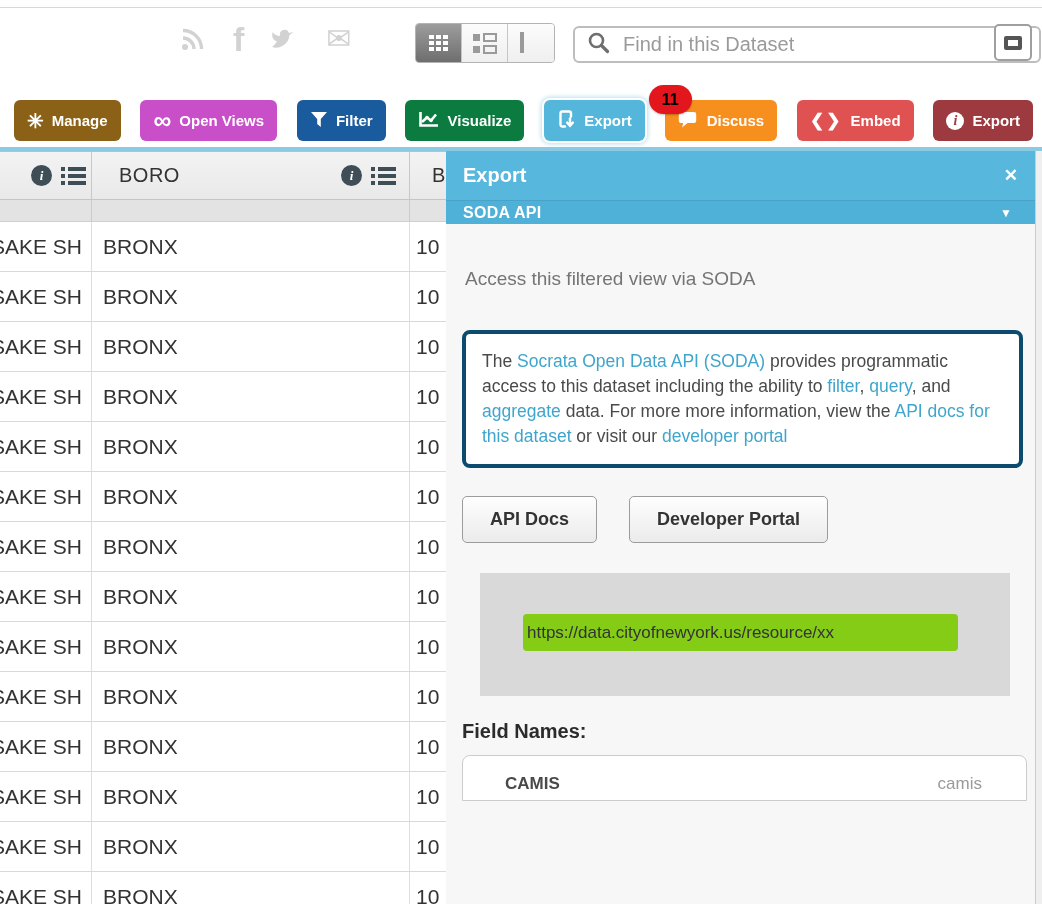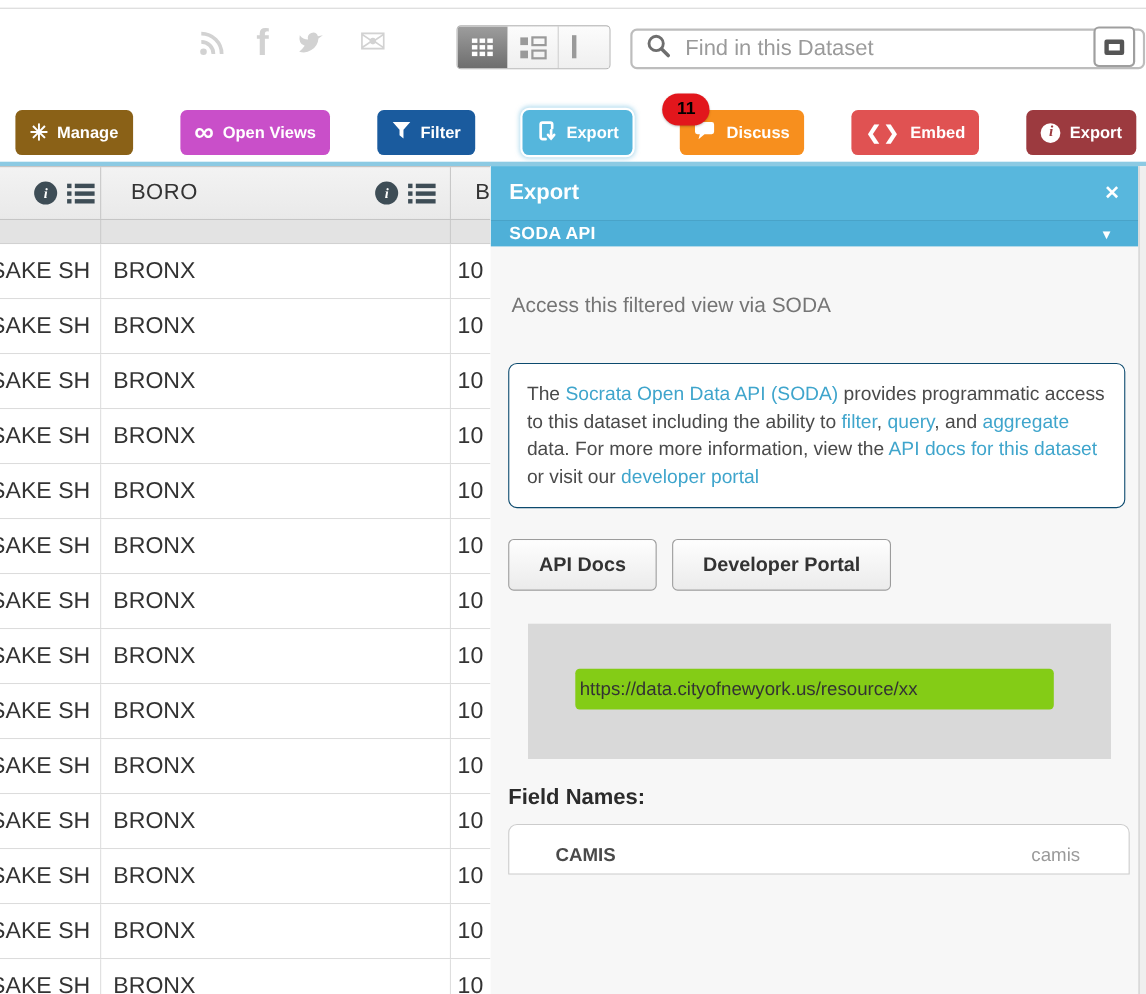--- a/index.html
+++ b/index.html
@@ -108,25 +108,25 @@
   .panel-hdr { height:49px; background:#58b7dd; display:flex; align-items:center; padding:0 17px; }
   .panel-title { color:#fff; font-size:20px; font-weight:bold; }
   .close-x { margin-left:auto; color:#fff; font-size:17px; font-weight:bold; cursor:pointer; }
   .soda-bar { height:24px; background:#4fb0d8; border-top:1px solid rgba(0,0,0,.07); display:flex; align-items:center; padding:0 17px; cursor:pointer; }
   .soda-label { color:#fff; font-size:16px; font-weight:bold; letter-spacing:.3px; }
   .soda-caret { margin-left:auto; color:#fff; font-size:12px; margin-right:6px; }
 
   .panel-body { padding:0 12px 0 16px; height:751px; overflow:hidden; }
   .subtitle { margin-top:44px; font-size:19px; color:#757575; padding-left:3px; }
   .info-box {
-    margin-top:40px; background:#fff; border:1px solid #0c4a6e; border-radius:8px;
+    margin-top:40px; background:#fff; border:4px solid #0c4a6e; border-radius:8px;
     padding:15px 16px; font-size:17.5px; line-height:25px; color:#4a4a4a;
   }
   .link { color:#3fa5cc; cursor:pointer; }
-  .api-btn-row { margin-top:28px; display:flex; gap:14px; }
+  .api-btn-row { margin-top:28px; display:flex; gap:32px; }
   .api-btn {
     height:47px; padding:0 27px; font-size:18px; font-weight:bold; color:#333;
     border:1px solid #9c9c9c; border-radius:5px; background:linear-gradient(#fefefe,#ebebeb);
     cursor:pointer; font-family:"Liberation Sans",sans-serif;
   }
   .sec-label { margin-top:43px; font-size:20px; font-weight:bold; color:#2b2b2b; }
   .endpoint-box { margin-top:30px; margin-left:18px; width:530px; height:123px; background:#d9d9d9; position:relative; }
   .endpoint-input {
     position:absolute; left:43px; top:41px; width:435px; height:37px;
     border:none; border-radius:4px; background:#84cc16; font-size:17px; color:#333;
@@ -217,20 +217,29 @@
     </button>
     <button class="tbtn" style="background-color: rgb(201, 79, 201);">
       <span class="ic-txt" style="font-size:25px">∞</span>
       <span>Open Views</span>
     </button>
     <button class="tbtn" style="background-color: rgb(26, 91, 158);">
       <span><svg width="18" height="17" viewBox="0 0 18 17">
             <path d="M1 1h16l-6.2 7v8l-3.6-3V8z" fill="#fff"></path>
           </svg></span>
       <span>Filter</span>
+    </button>
+    <button class="tbtn" style="background-color: rgb(11, 123, 64);">
+      <span><svg width="21" height="17" viewBox="0 0 21 17">
+            <path d="M2.5 1v13.5H20" stroke="#fff" stroke-width="2.6" fill="none"></path>
+            <polyline points="4,11 9,6.5 13,9.5 18,3.5" stroke="#fff" stroke-width="2.6" fill="none"></polyline>
+            <circle cx="9" cy="6.5" r="1.8" fill="#fff"></circle>
+            <circle cx="13" cy="9.5" r="1.8" fill="#fff"></circle>
+          </svg></span>
+      <span>Visualize</span>
     </button>
     <button class="tbtn active" style="background-color: rgb(85, 182, 220);">
       <span><svg width="19" height="20" viewBox="0 0 19 20">
             <g stroke="#fff" stroke-width="2.4" fill="none" stroke-linecap="round">
               <path d="M14 7.5V4.2A1.7 1.7 0 0 0 12.3 2.5H5.2A1.7 1.7 0 0 0 3.5 4.2v11.6a1.7 1.7 0 0 0 1.7 1.7H8"></path>
               <path d="M13 9.5v6.8"></path>
               <path d="M10.2 13.6l2.8 3.2 2.8-3.2"></path>
             </g>
           </svg></span>
       <span>Export</span>

